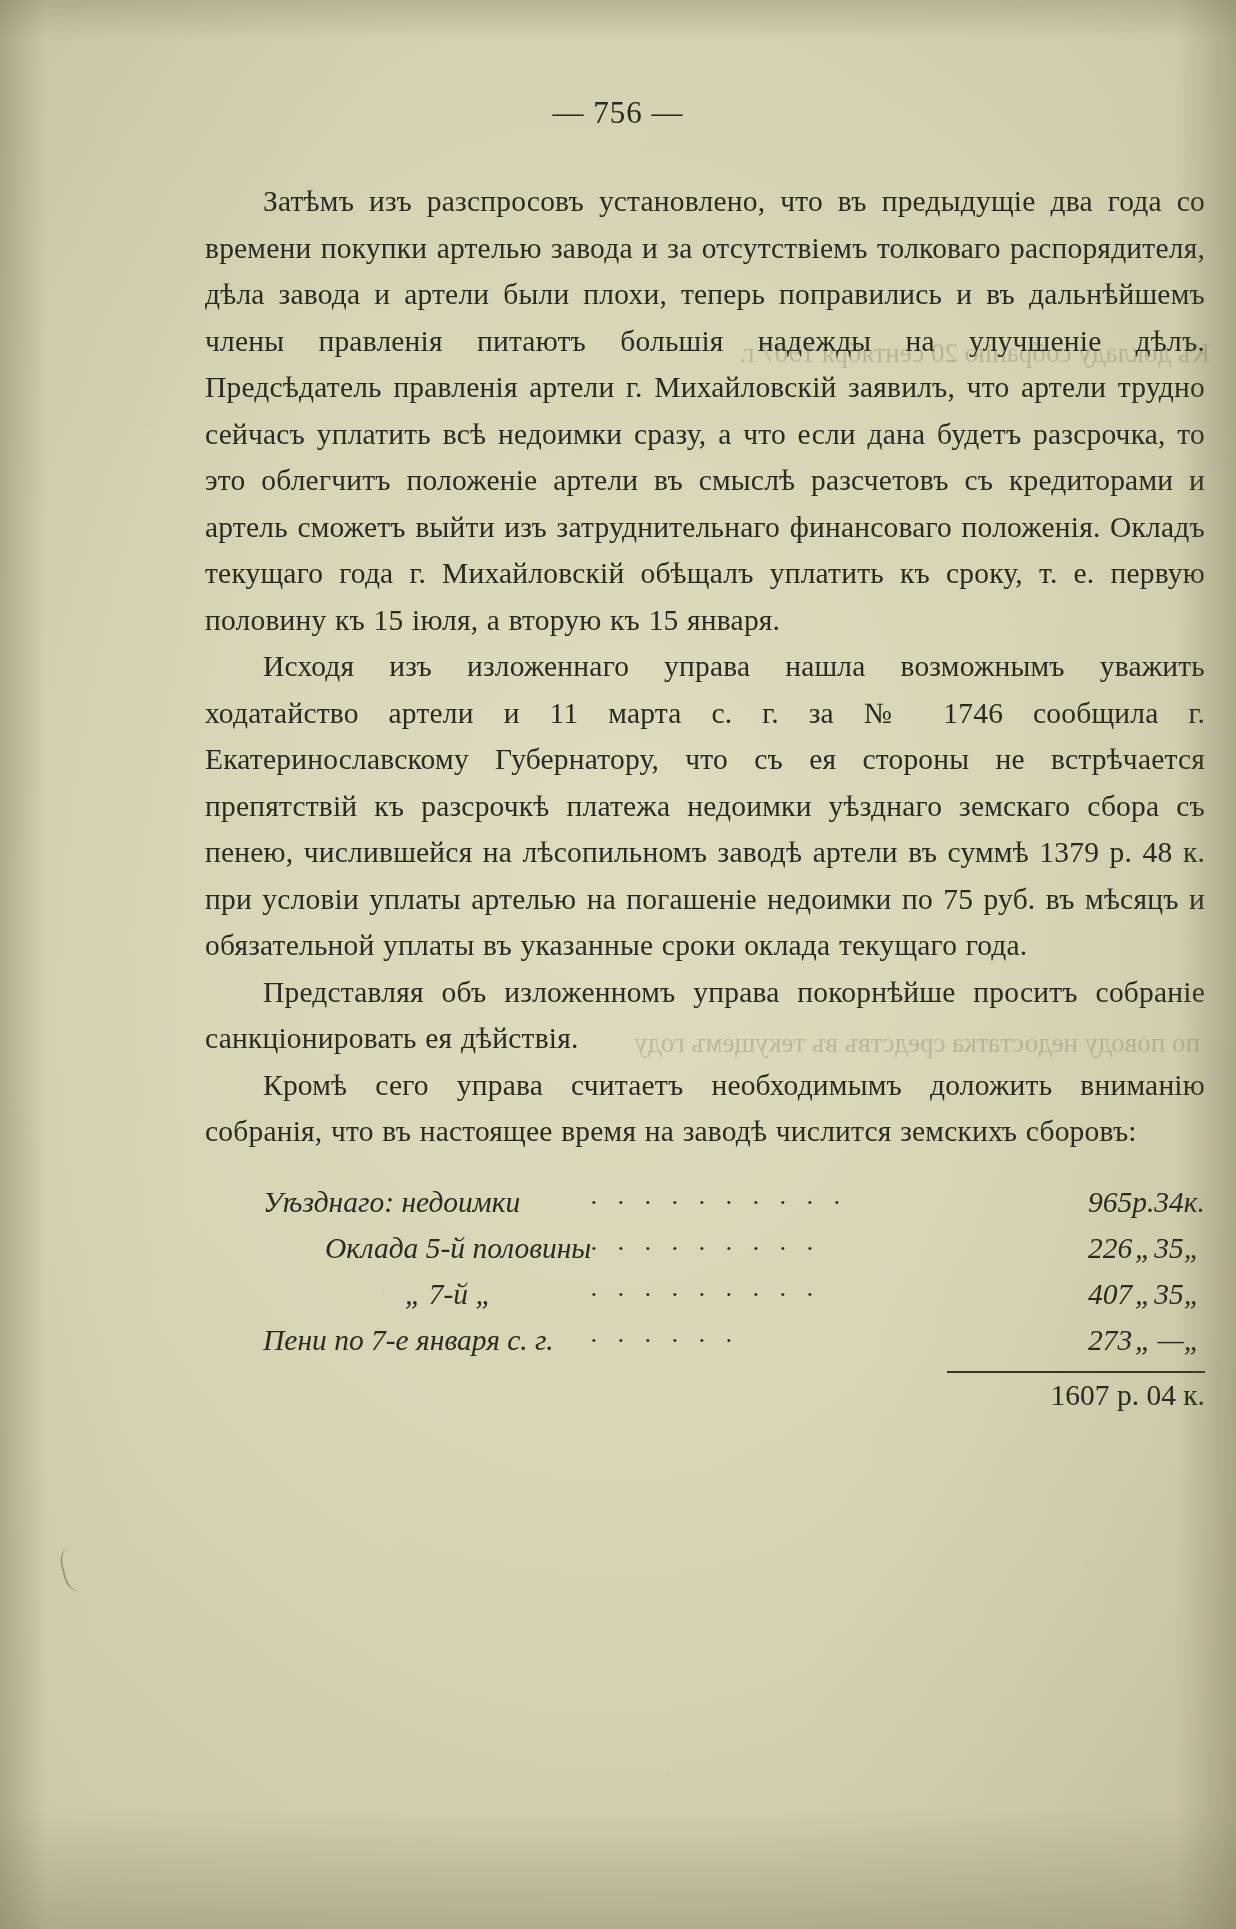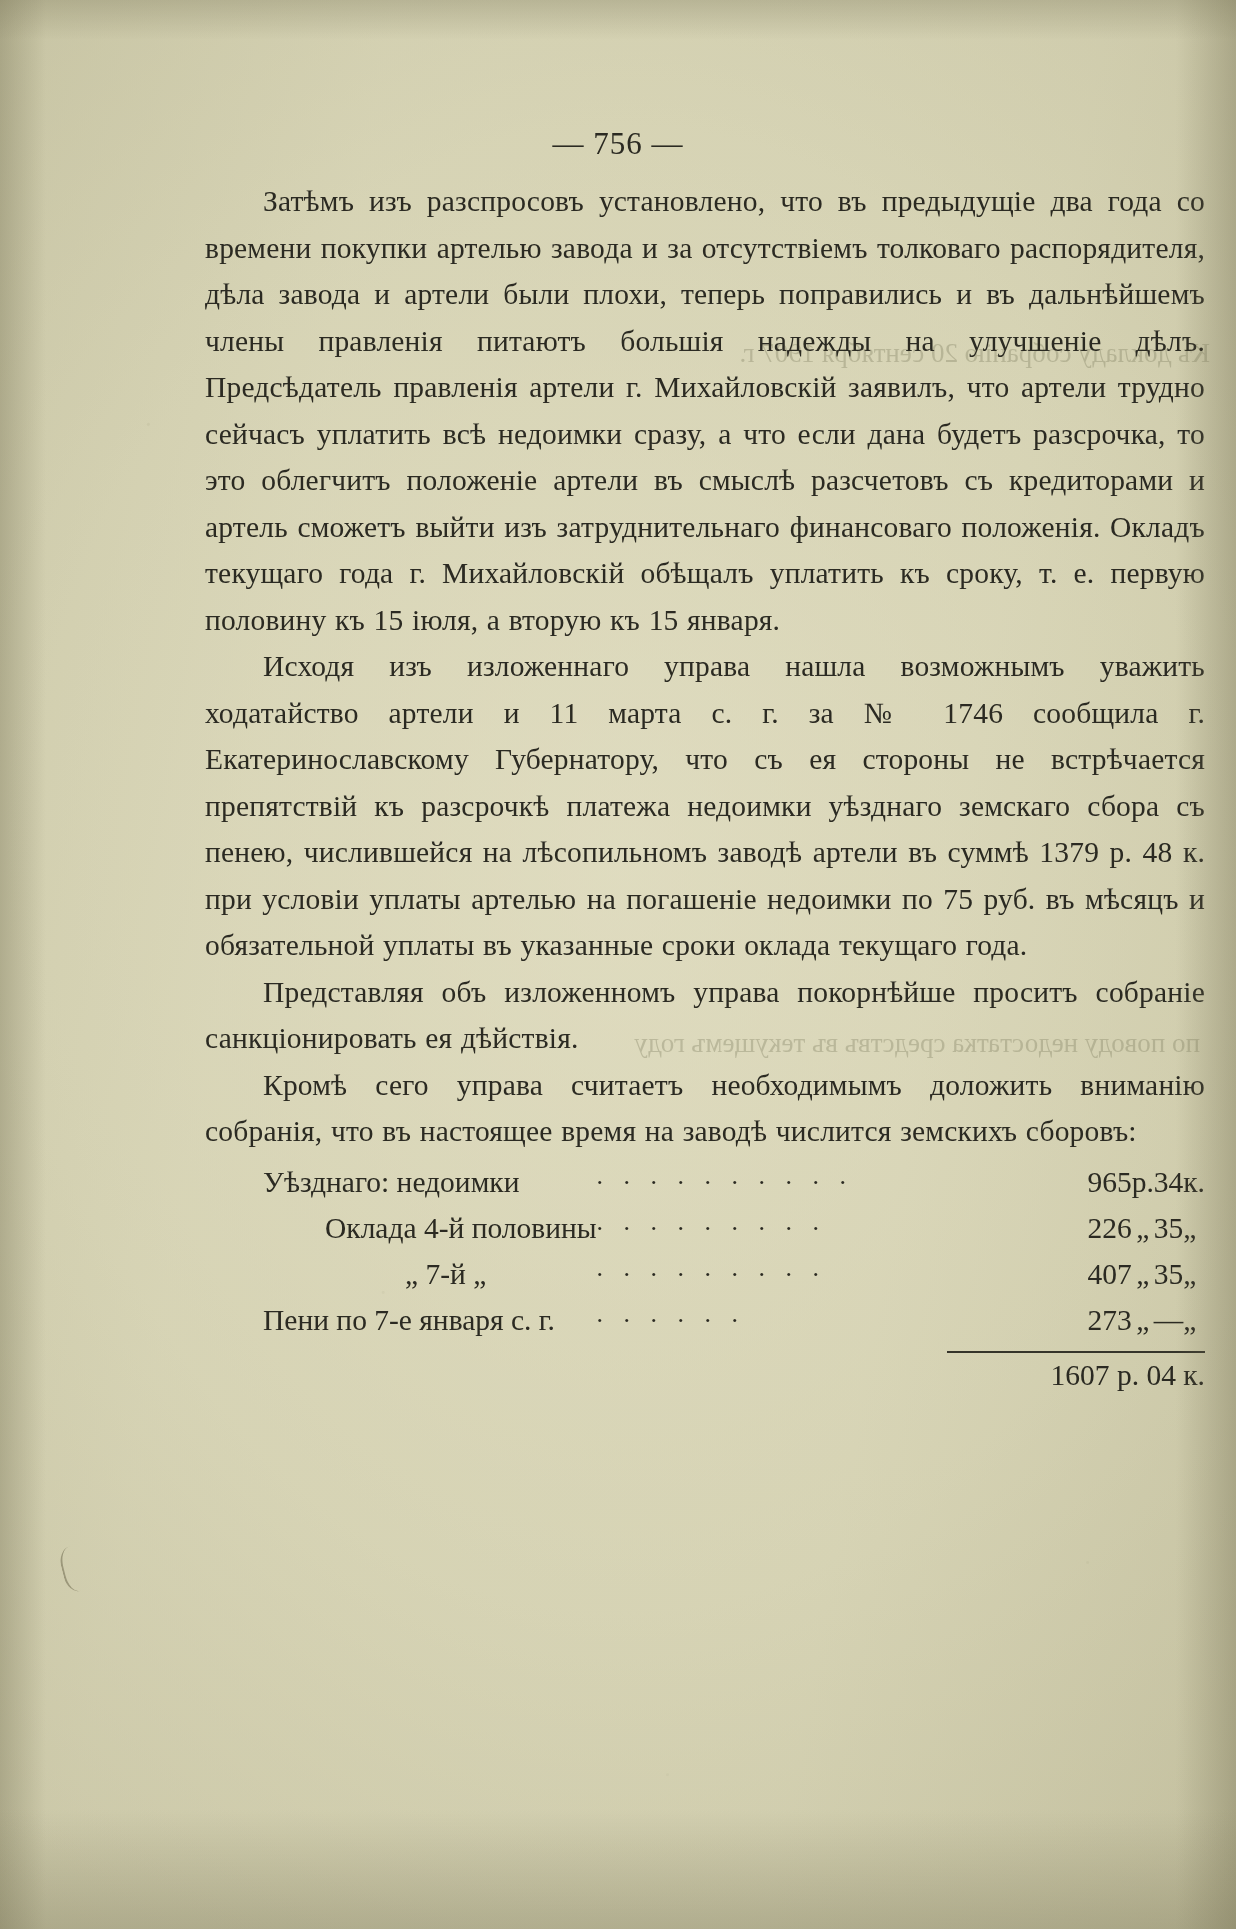--- a/index.html
+++ b/index.html
@@ -44,21 +44,20 @@
     height: 1929px;
   }
   .folio {
     position: absolute;
     top: 95px;
     left: 0;
     width: 100%;
     text-align: center;
     font-size: 31px;
     letter-spacing: 1px;
-    margin-top: 31px;
   }
   .textblock {
     position: absolute;
     left: 205px;
     top: 178px;
     width: 1000px;
   }
   p.para {
     margin: 0 0 0 0;
     font-size: 29.5px;
@@ -85,25 +84,26 @@
     pointer-events: none;
     user-select: none;
     filter: blur(0.4px);
   }
   .ghost2 {
     top: 1020px;
     left: 200px;
     width: 1000px;
   }
   table.acct {
-    margin-top: 4px;
+    margin-top: 24px;
     width: 100%;
     border-collapse: collapse;
     font-size: 29.5px;
     line-height: 46px;
+    font-style: italic;
   }
   table.acct td {
     padding: 0;
     white-space: nowrap;
   }
   td.lbl {
     text-align: left;
     position: relative;
   }
   td.lead {
@@ -219,21 +219,21 @@
           <td class="lbl">Уѣзднаго: недоимки</td>
           <td class="lead">
               <span class="dots">. . . . . . . . . .</span>
             </td>
           <td class="num">965</td>
           <td class="cur1">р.</td>
           <td class="kop">34</td>
           <td class="cur2">к.</td>
         </tr>
         <tr class="indent2">
-          <td class="lbl">Оклада 4-й половины</td>
+          <td class="lbl">Оклада 5-й половины</td>
           <td class="lead">
               <span class="dots">. . . . . . . . .</span>
             </td>
           <td class="num">226</td>
           <td class="cur1">„</td>
           <td class="kop">35</td>
           <td class="cur2">„</td>
         </tr>
         <tr class="indent3">
           <td class="lbl">„          7-й           „</td>

